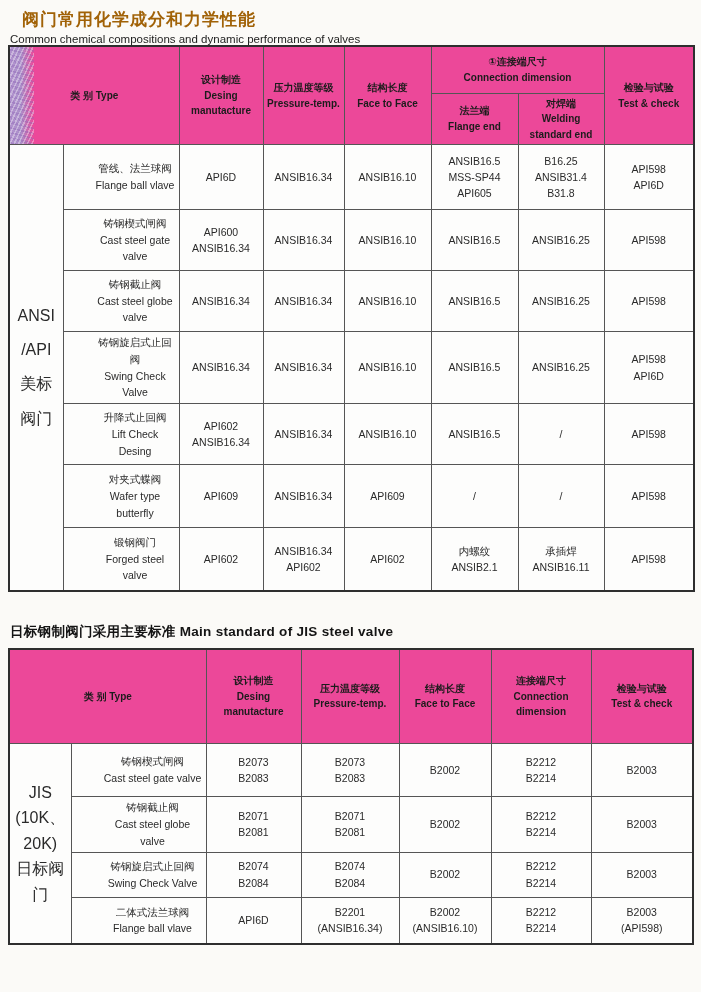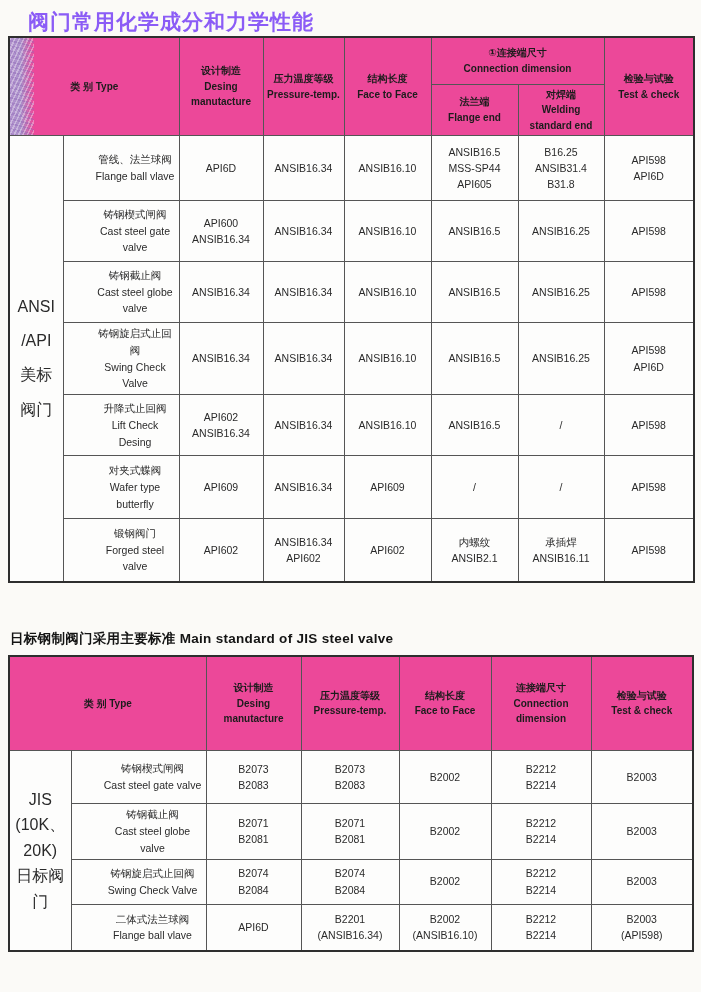--- a/index.html
+++ b/index.html
@@ -7,41 +7,41 @@
   body {
     height: 992px;
     background: #fbfaf7;
     font-family: "Liberation Sans", "DejaVu Sans", sans-serif;
     color: #242424;
     overflow: hidden;
   }
   .page { padding: 8px 8px 0 8px; }
 
   .main-title {
-    margin-left: 20px;
-    font-size: 21px;
+    margin-left: 14px;
+    font-size: 17px;
     font-weight: bold;
     letter-spacing: 1px;
-    color: #8b5cf6;
+    color: #a16207;
   }
   .subtitle {
     margin-left: 2px;
     margin-top: 2px;
     font-size: 11.5px;
     color: #1d1d1d;
   }
   .section-title {
     margin: 0 0 7px 2px;
     font-size: 13.5px;
     font-weight: bold;
     color: #141414;
     letter-spacing: .3px;
   }
   .section-title.first { margin-top: 42px; }
-  .section-title.second { margin-top: 47px; }
+  .section-title.second { margin-top: 31px; }
 
   table {
     border-collapse: collapse;
     table-layout: fixed;
     width: 685px;
     border: 2px solid #2e2e2e;
     background: #fdfdfc;
   }
   th, td {
     border: 1px solid #555;
@@ -94,20 +94,21 @@
   .group-cell { font-size: 16px; line-height: 2.15; color: #2a2a2a; }
   #jis-body .group-cell { line-height: 1.6; }
   .type-cell { line-height: 1.6; padding-left: 31px; }
 </style>
 </head>
 <body>
 
 <div class="page">
 
   <div class="main-title">阀门常用化学成分和力学性能</div>
+  <div class="subtitle">Common chemical compositions and dynamic performance of valves</div>
 
 
   <table id="ams-table">
     <colgroup>
       <col style="width:54px">
         <col style="width:116px">
         <col style="width:84px">
         <col style="width:81px">
       <col style="width:87px">
         <col style="width:87px">

